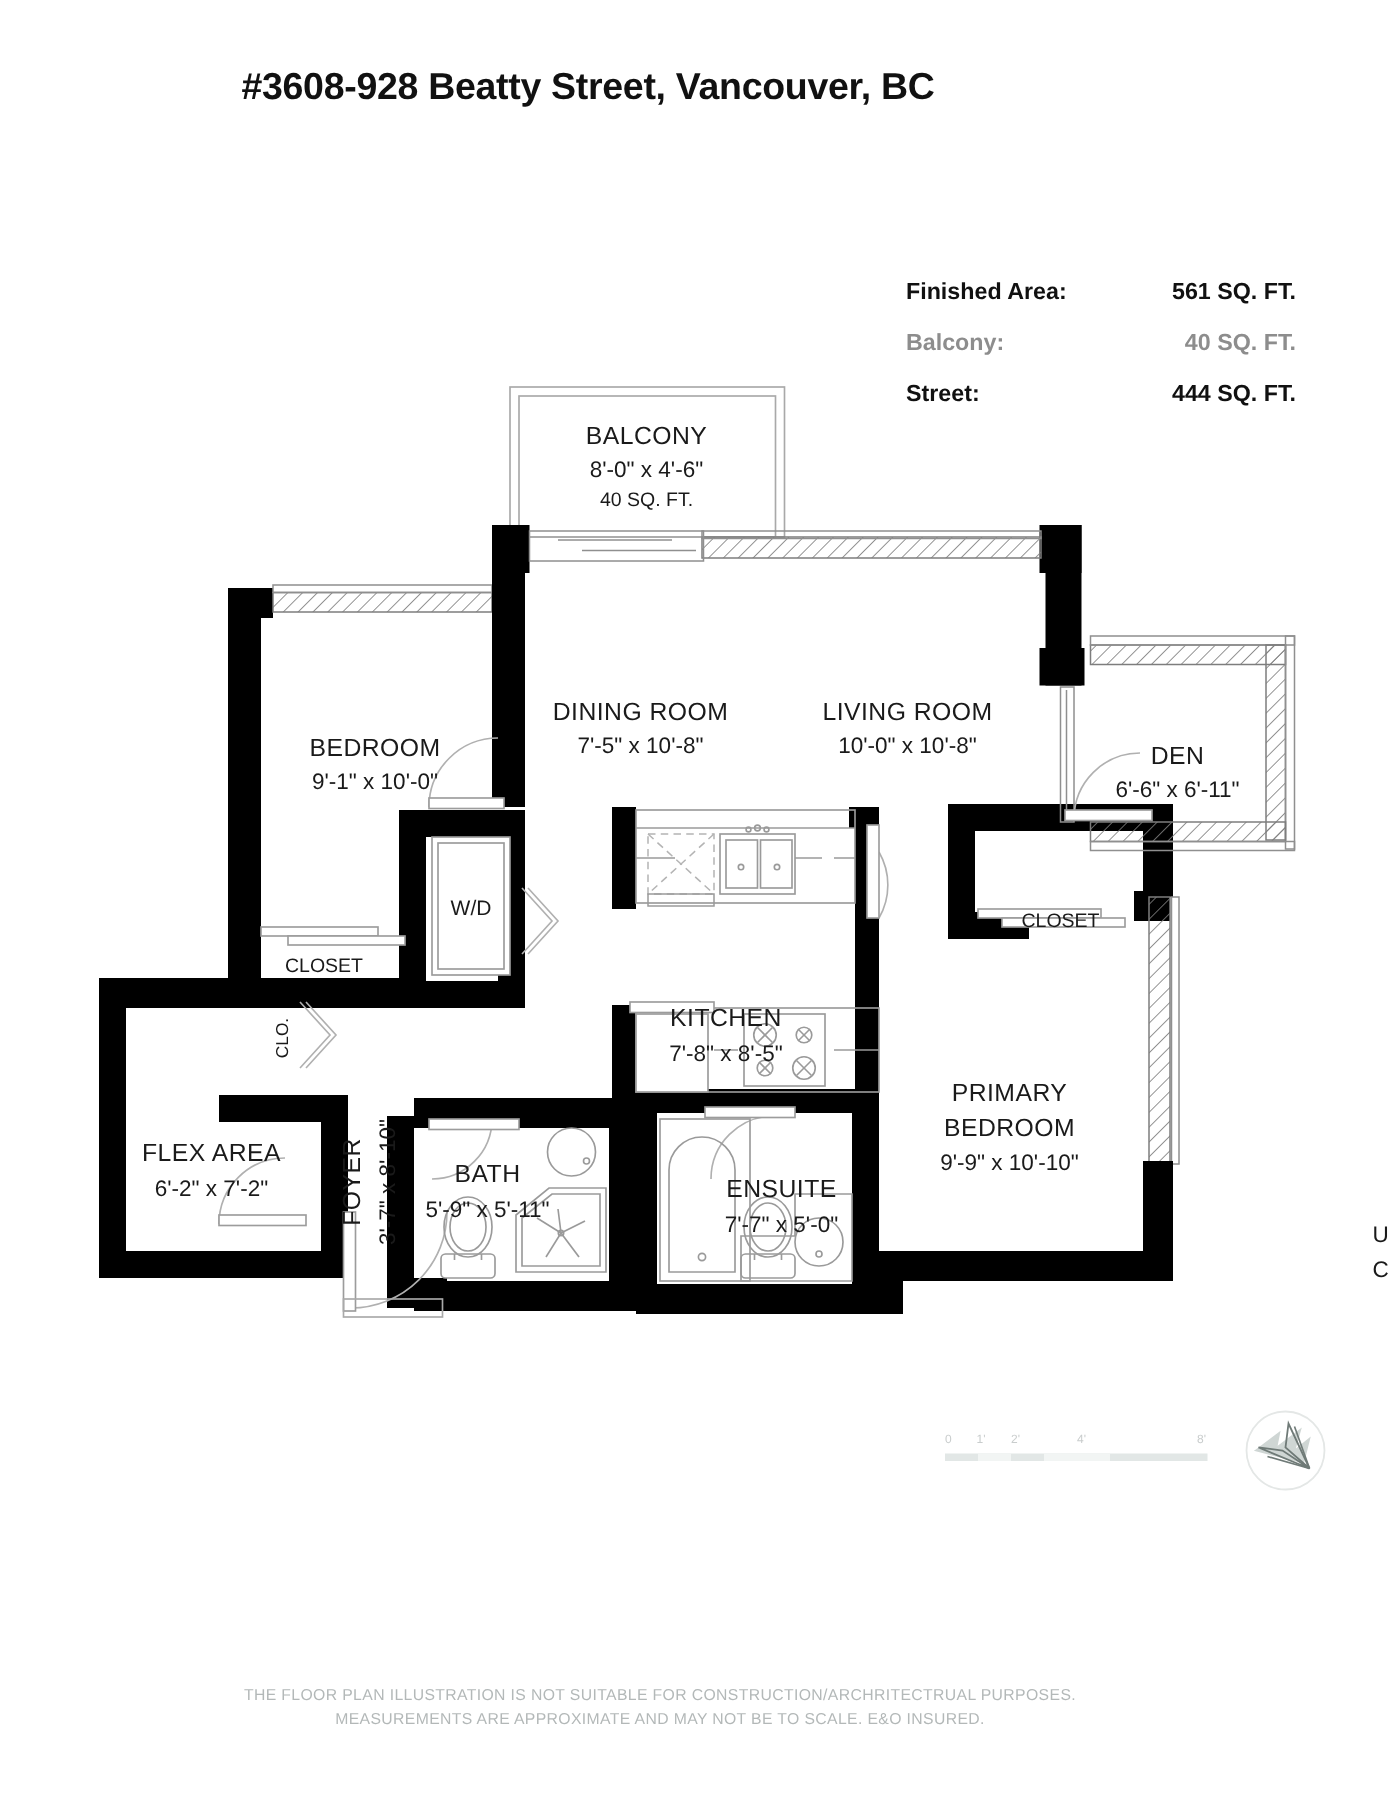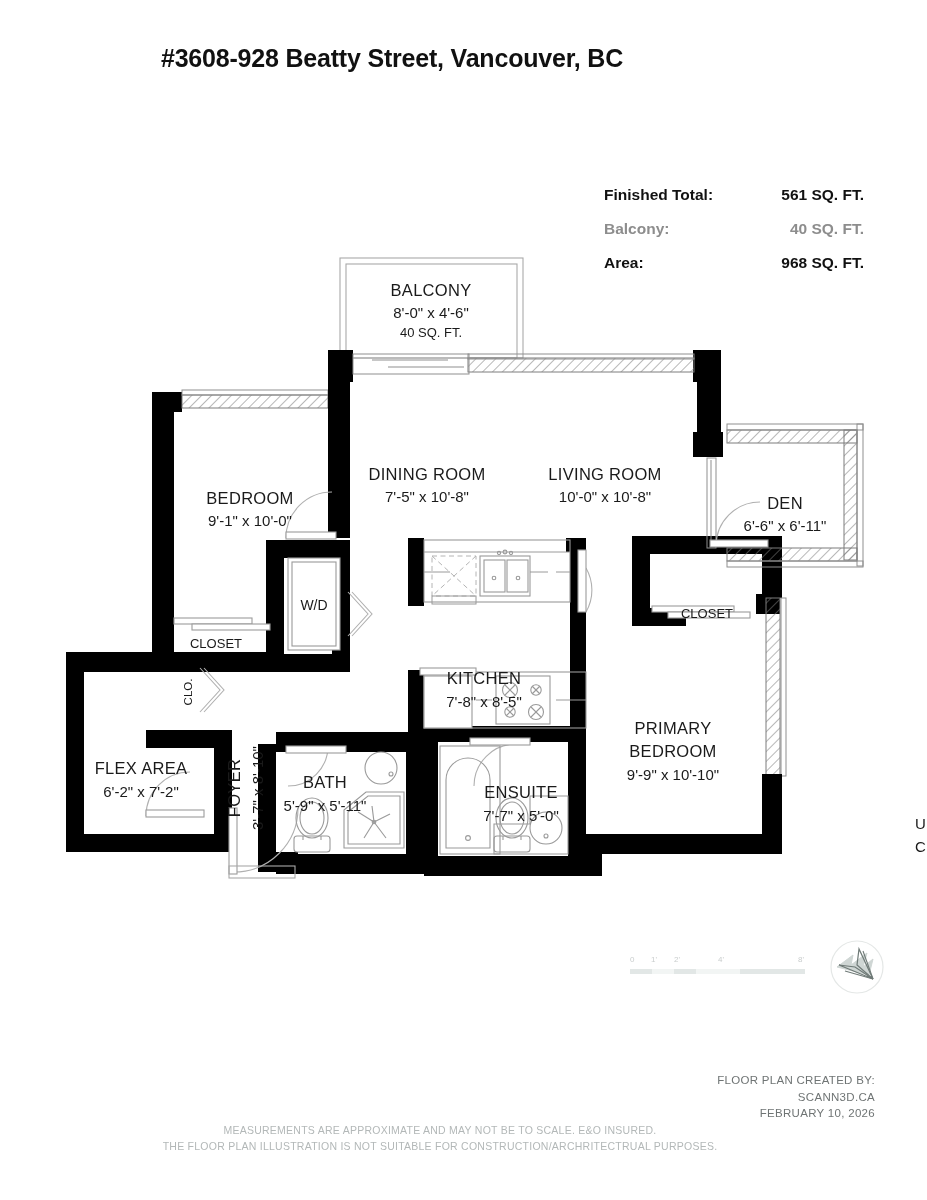--- a/index.html
+++ b/index.html
@@ -66,30 +66,30 @@
 </style>
 </head>
 <body>
 
 <div class="page">
 
   <div id="title">#3608-928 Beatty Street, Vancouver, BC</div>
 
   <div id="area-summary">
     <div class="area-row bold">
-      <span class="lbl">Finished Total:</span>
+      <span class="lbl">Finished Area:</span>
       <span class="val">561 SQ. FT.</span>
     </div>
     <div class="area-row muted">
       <span class="lbl">Balcony:</span>
       <span class="val">40 SQ. FT.</span>
     </div>
     <div class="area-row bold">
-      <span class="lbl">Area:</span>
-      <span class="val">968 SQ. FT.</span>
+      <span class="lbl">Street:</span>
+      <span class="val">444 SQ. FT.</span>
     </div>
   </div>
 
   <div id="plan-wrap">
   <svg id="plan" width="927" height="680" viewBox="0 0 927 680" xmlns="http://www.w3.org/2000/svg">
     <defs>
       <pattern id="hatch" patternUnits="userSpaceOnUse" width="7" height="7" patternTransform="rotate(45)">
         <line x1="0" y1="0" x2="0" y2="7" stroke="#7d7d7d" stroke-width="1.1"></line>
       </pattern>
     </defs>
@@ -367,24 +367,19 @@
       <path d="M 44 40 L 34 12" fill="none" stroke="#6f7a77" stroke-width="1.1"></path>
       <path d="M 44 40 L 16 32" fill="none" stroke="#6f7a77" stroke-width="1.1"></path>
     </svg>
   </div>
 
   <div id="edge-clip">
     <div>U</div>
     <div>C</div>
   </div>
 
-  <div id="credits">
-    <div>FLOOR PLAN CREATED BY:</div>
-    <div>SCANN3D.CA</div>
-    <div>FEBRUARY 10, 2026</div>
-  </div>
 
   <div id="disclaimer">
+    <div>THE FLOOR PLAN ILLUSTRATION IS NOT SUITABLE FOR CONSTRUCTION/ARCHRITECTRUAL PURPOSES.</div>
     <div>MEASUREMENTS ARE APPROXIMATE AND MAY NOT BE TO SCALE. E&amp;O INSURED.</div>
-    <div>THE FLOOR PLAN ILLUSTRATION IS NOT SUITABLE FOR CONSTRUCTION/ARCHRITECTRUAL PURPOSES.</div>
   </div>
 
 </div>
 
 </body></html>

